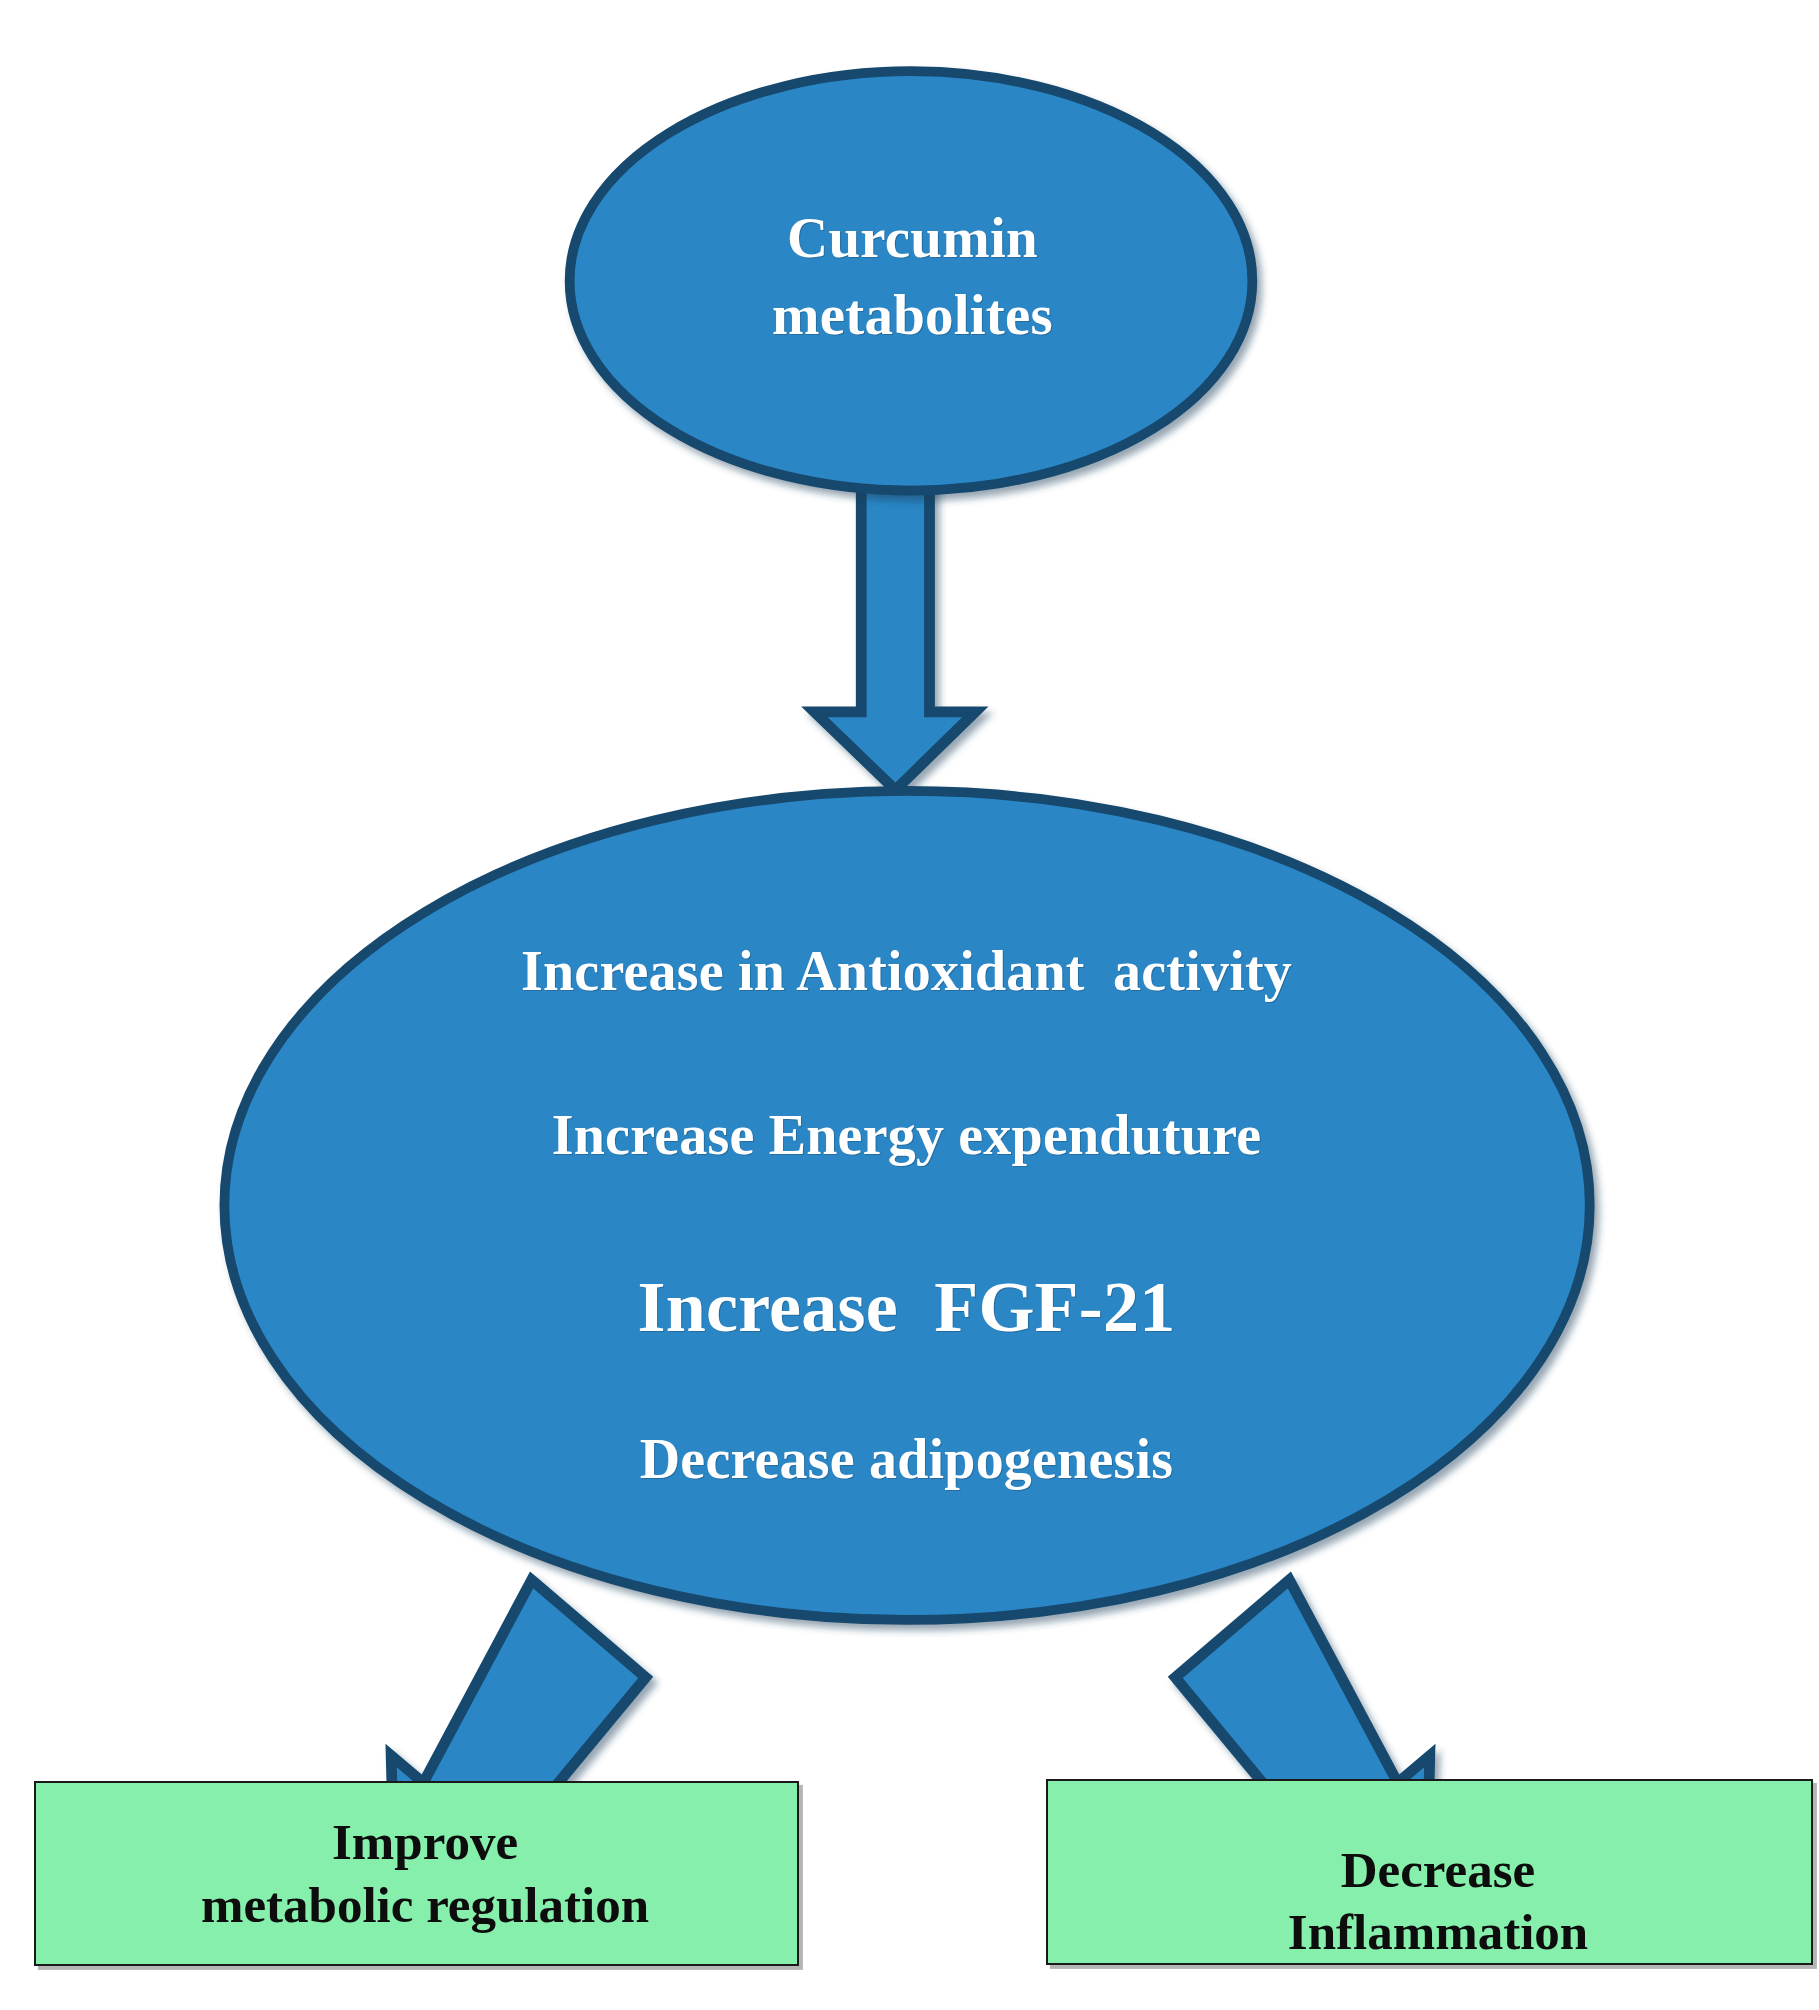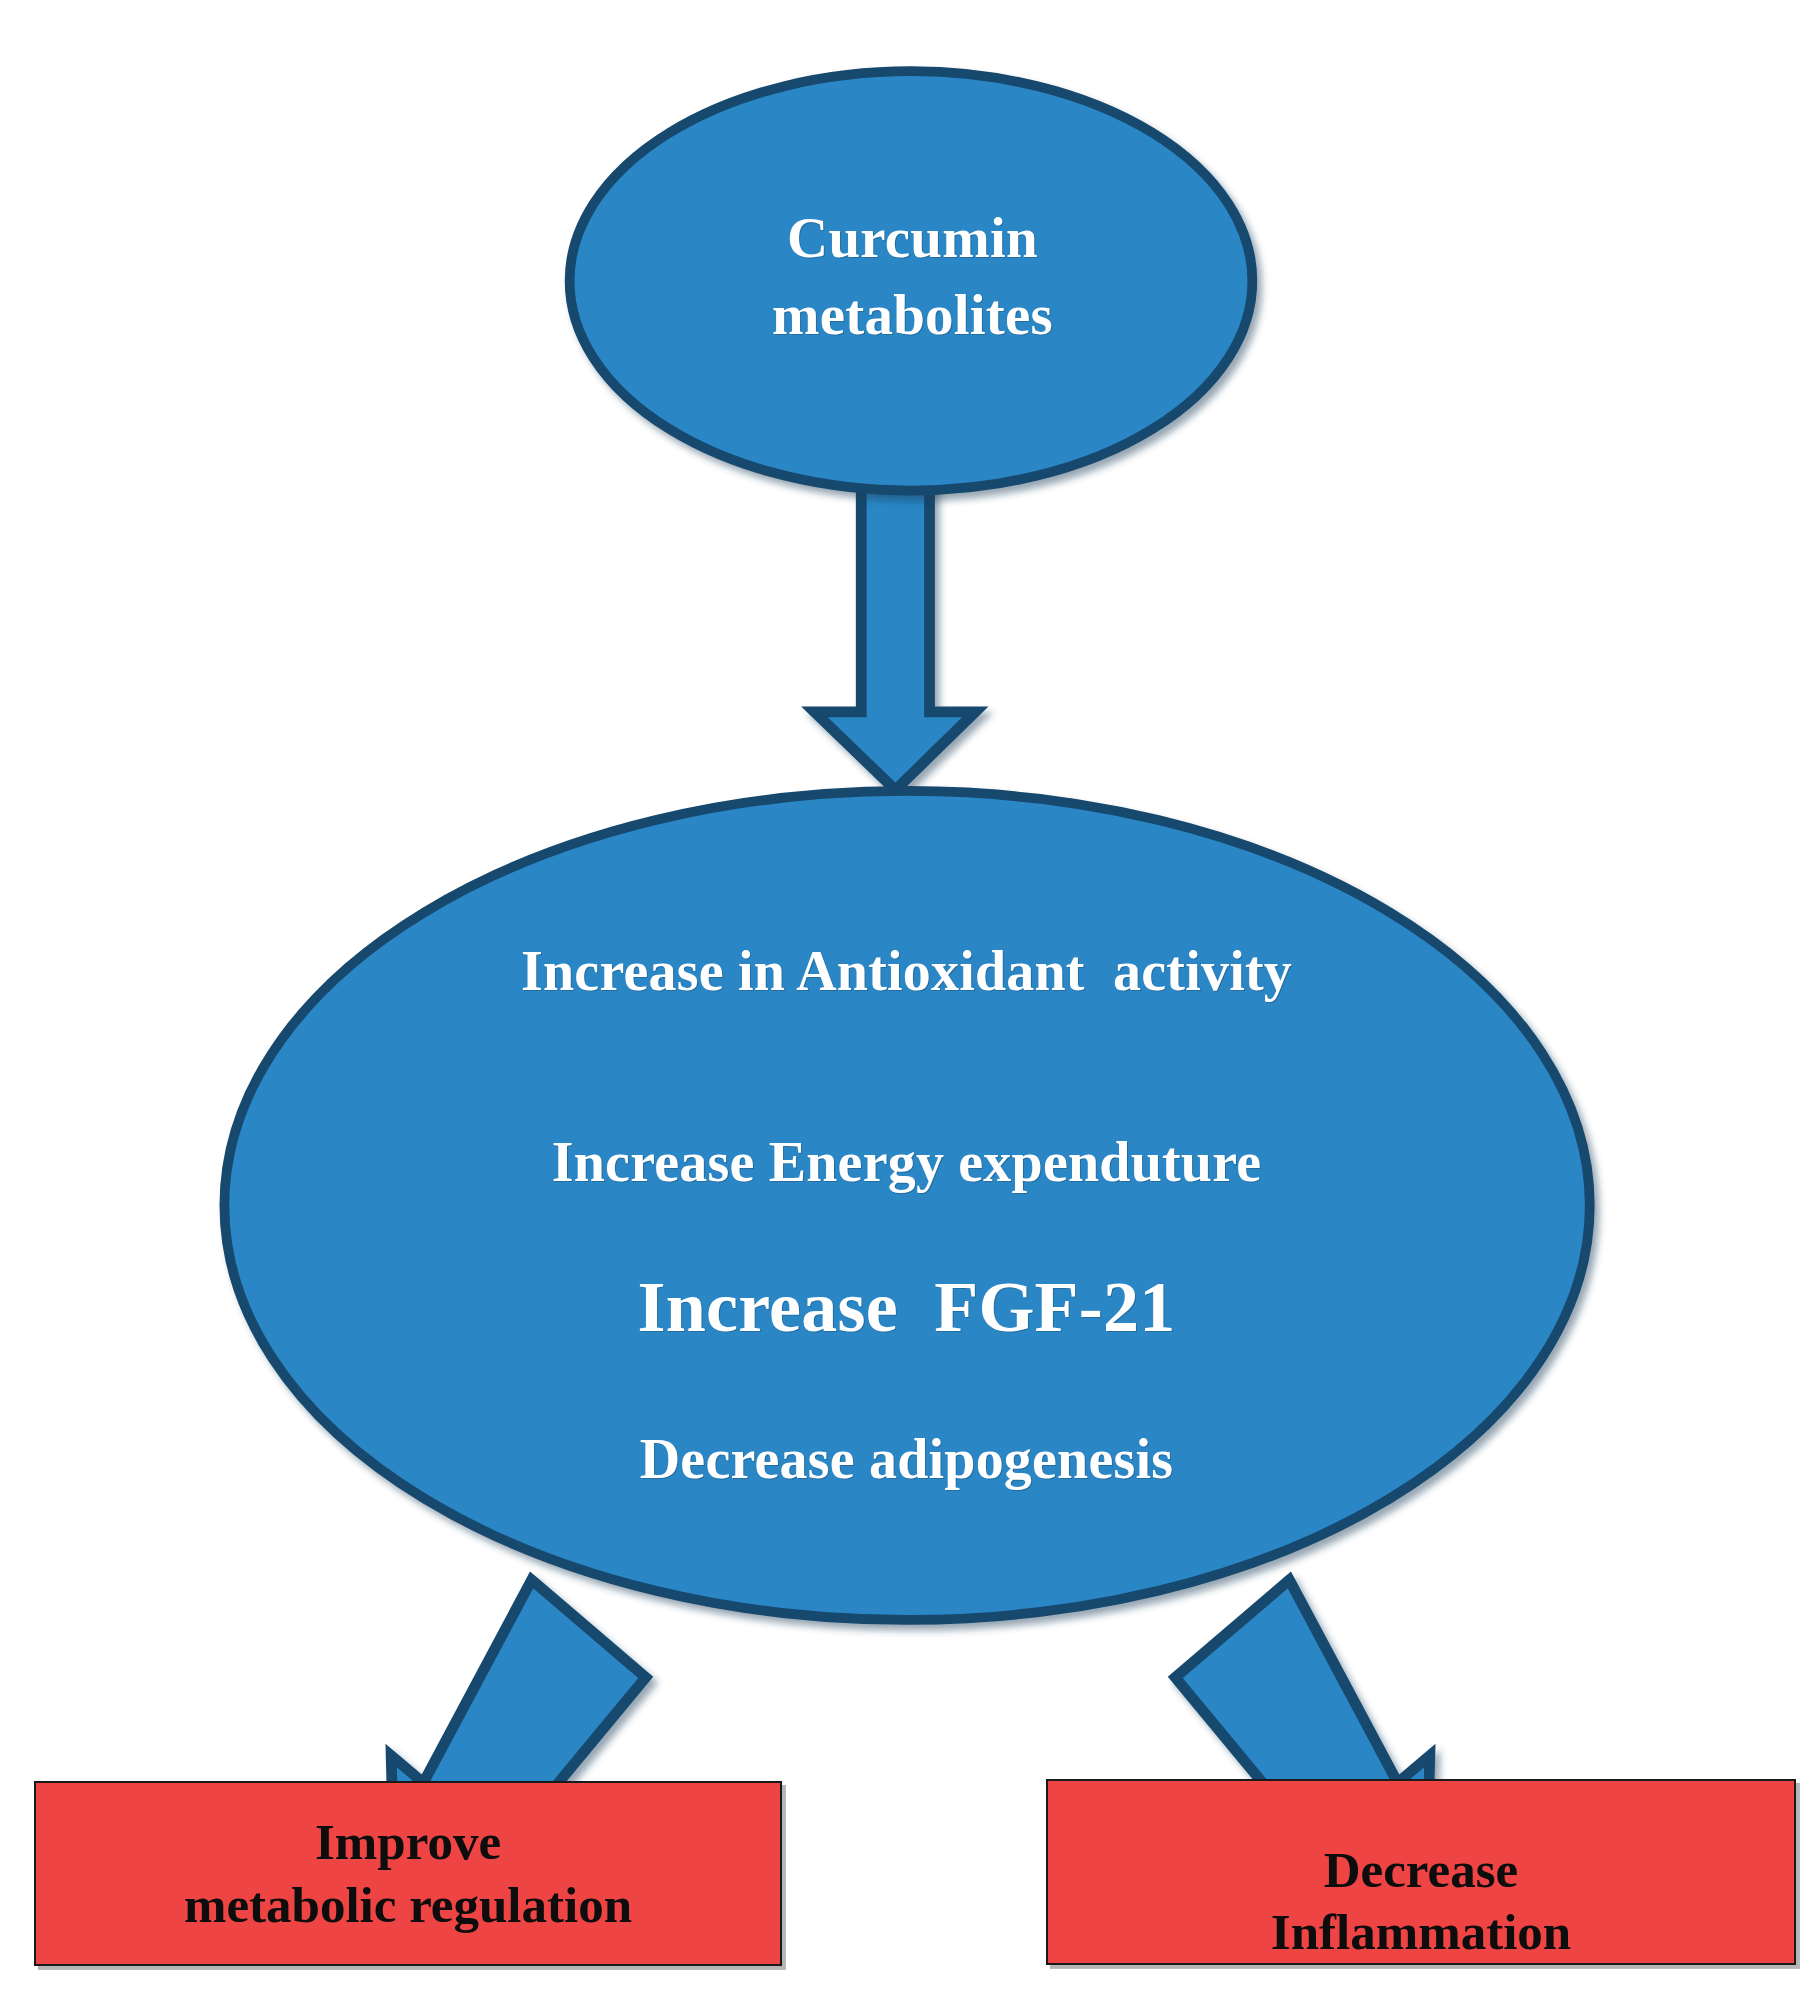--- a/index.html
+++ b/index.html
@@ -25,31 +25,31 @@
   }
 
   
   #label-curcumin{
     left:571px;top:200px;width:683px;
     font-size:57px;line-height:1.35;
   }
 
   
   #label-antioxidant{left:224px;top:936px;width:1365px;font-size:56px;}
-  #label-energy     {left:224px;top:1100px;width:1365px;font-size:56px;margin-top:27px;}
+  #label-energy     {left:224px;top:1100px;width:1365px;font-size:56px;}
   #label-fgf21      {left:224px;top:1262px;width:1365px;font-size:72px;}
   #label-adipo      {left:224px;top:1424px;width:1365px;font-size:56px;}
 
   
   .outcome-box{
     position:absolute;
-    background:#ef4444;
+    background:#86efac;
     border:2.9px solid #1a1a1a;
     box-shadow:3.9px 3.9px 0 rgba(120,120,120,.55);
-    display:flex;align-items:center;justify-content:center;
+    display:flex;align-items:center;justify-content:center;padding-left:17px;
   }
   #box-left {left:34px; top:1781px;width:744px;height:181px;}
   #box-right{left:1046px;top:1779px;width:746px;height:182px;align-items:flex-end;}
   .outcome-text{
     color:#0d0d0d;
     font-family:"Liberation Serif","DejaVu Serif",serif;
     font-weight:bold;
     font-size:51px;
     line-height:1.22;
     text-align:center;

